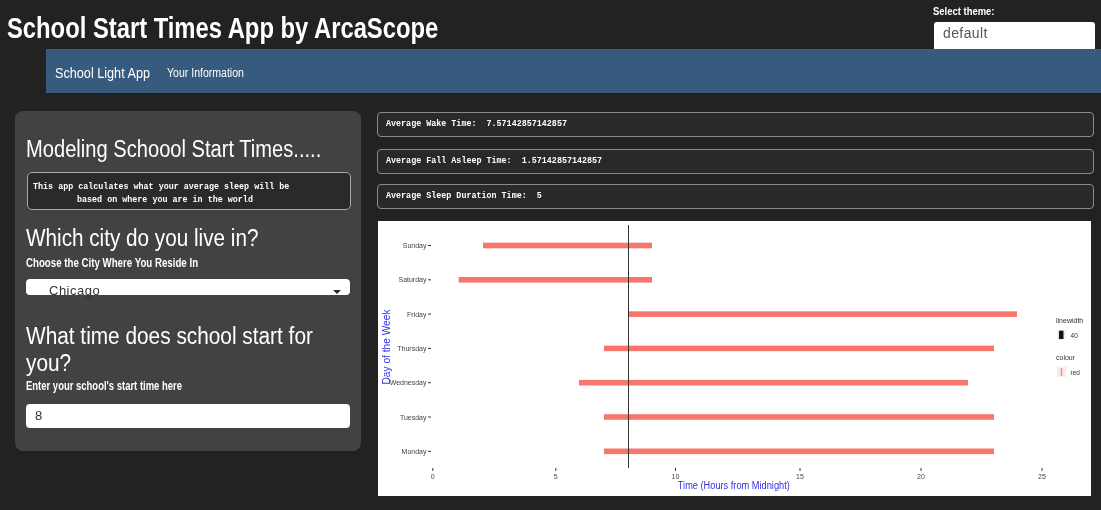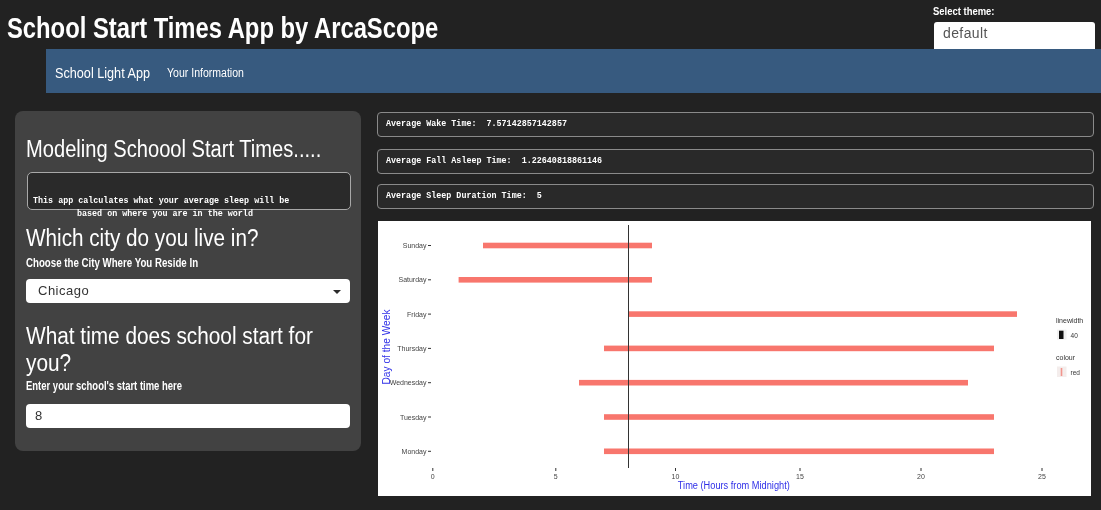--- a/index.html
+++ b/index.html
@@ -25,22 +25,22 @@
   .h3 { color:#fff; font-size:23px; font-weight:400; letter-spacing:0;
         transform-origin:left top; white-space:nowrap; }
   #sb-h1 { left:11px; top:25px; transform:scaleX(0.875); }
   #sb-note { left:12px; top:61px; width:324px; height:38px; background:#2a2a2a;
              border:1px solid #a8a8a8; border-radius:5px;
              font-family:"Liberation Mono",monospace; font-weight:700; font-size:8.4px; color:#fff; }
   #sb-note div { line-height:12.6px; }
   #sb-h2 { left:11px; top:114px; transform:scaleX(0.9); }
   .ctl-label { font-size:13px; font-weight:700; color:#fff; transform-origin:left top; white-space:nowrap; }
   #sb-lab1 { left:11px; top:144px; transform:scaleX(0.746); }
-  #sb-select { left:11px; top:168px; width:324px; height:24px; background:#fff; border-radius:4px;
-               font-size:13px; color:#333; line-height:23px; padding-left:12px; letter-spacing:0.5px; }
+  #sb-select { left:11px; top:168px; width:324px; height:16px; background:#fff; border-radius:4px;
+               font-size:13px; color:#333; line-height:23px; padding-left:23px; letter-spacing:0.5px; }
   #caret { left:318px; top:179px; width:0; height:0; border-left:4px solid transparent;
            border-right:4px solid transparent; border-top:4.5px solid #2b2b2b; }
   #sb-h3 { left:11px; top:212px; line-height:27px; transform:scaleX(0.905); white-space:normal; width:335px; }
   #sb-lab2 { left:11px; top:267px; transform:scaleX(0.729); }
   #sb-input { left:11px; top:293px; width:324px; height:24px; background:#fff; border-radius:4px;
               font-size:13px; color:#333; line-height:24px; padding-left:9px; letter-spacing:0.5px; }
 
   .prebox { left:377px; width:717px; height:25px; background:#292929; border:1px solid #8a8a8a;
             border-radius:4px; font-family:Liberation Mono, monospace; font-weight:700;
             font-size:8.4px; color:#fff; line-height:23px; padding-left:8px; white-space:pre; }
@@ -57,34 +57,34 @@
   <div id="theme-box" class="abs">default</div>
 
   <div id="navbar" class="abs">
     <div id="nav-brand" class="abs">School Light App</div>
     <div id="nav-link" class="abs">Your Information</div>
   </div>
 
   <div id="sidebar" class="abs">
     <div id="sb-h1" class="abs h3">Modeling Schoool Start Times.....</div>
     <div id="sb-note" class="abs">
-      <div style="margin:22px 0 0 5px;">This app calculates what your average sleep will be</div>
+      <div style="margin:8px 0 0 5px;">This app calculates what your average sleep will be</div>
       <div style="margin-left:49px;">based on where you are in the world</div>
     </div>
     <div id="sb-h2" class="abs h3">Which city do you live in?</div>
     <div id="sb-lab1" class="abs ctl-label">Choose the City Where You Reside In</div>
     <div id="sb-select" class="abs">Chicago</div>
     <div id="caret" class="abs"></div>
     <div id="sb-h3" class="abs h3">What time does school start for<br>you?</div>
     <div id="sb-lab2" class="abs ctl-label">Enter your school's start time here</div>
     <div id="sb-input" class="abs">8</div>
   </div>
 
   <div id="pre1" class="abs prebox">Average Wake Time:  7.57142857142857</div>
-  <div id="pre2" class="abs prebox">Average Fall Asleep Time:  1.22640818861146</div>
+  <div id="pre2" class="abs prebox">Average Fall Asleep Time:  1.57142857142857</div>
   <div id="pre3" class="abs prebox">Average Sleep Duration Time:  5</div>
 
   <svg id="plot" class="abs" width="713" height="275" viewBox="0 0 713 275">
     <rect x="0" y="0" width="713" height="275" fill="#ffffff"></rect>
 
     <text x="11.5" y="126" font-size="10" fill="#3030e8" text-anchor="middle" textLength="75" lengthAdjust="spacingAndGlyphs" transform="rotate(-90 11.5 126)" font-family="Liberation Sans">Day of the Week</text>
 
     <g font-size="7" fill="#444" text-anchor="end" font-family="Liberation Sans">
       <text x="48.5" y="27">Sunday</text>
       <text x="48.5" y="61.3">Saturday</text>

